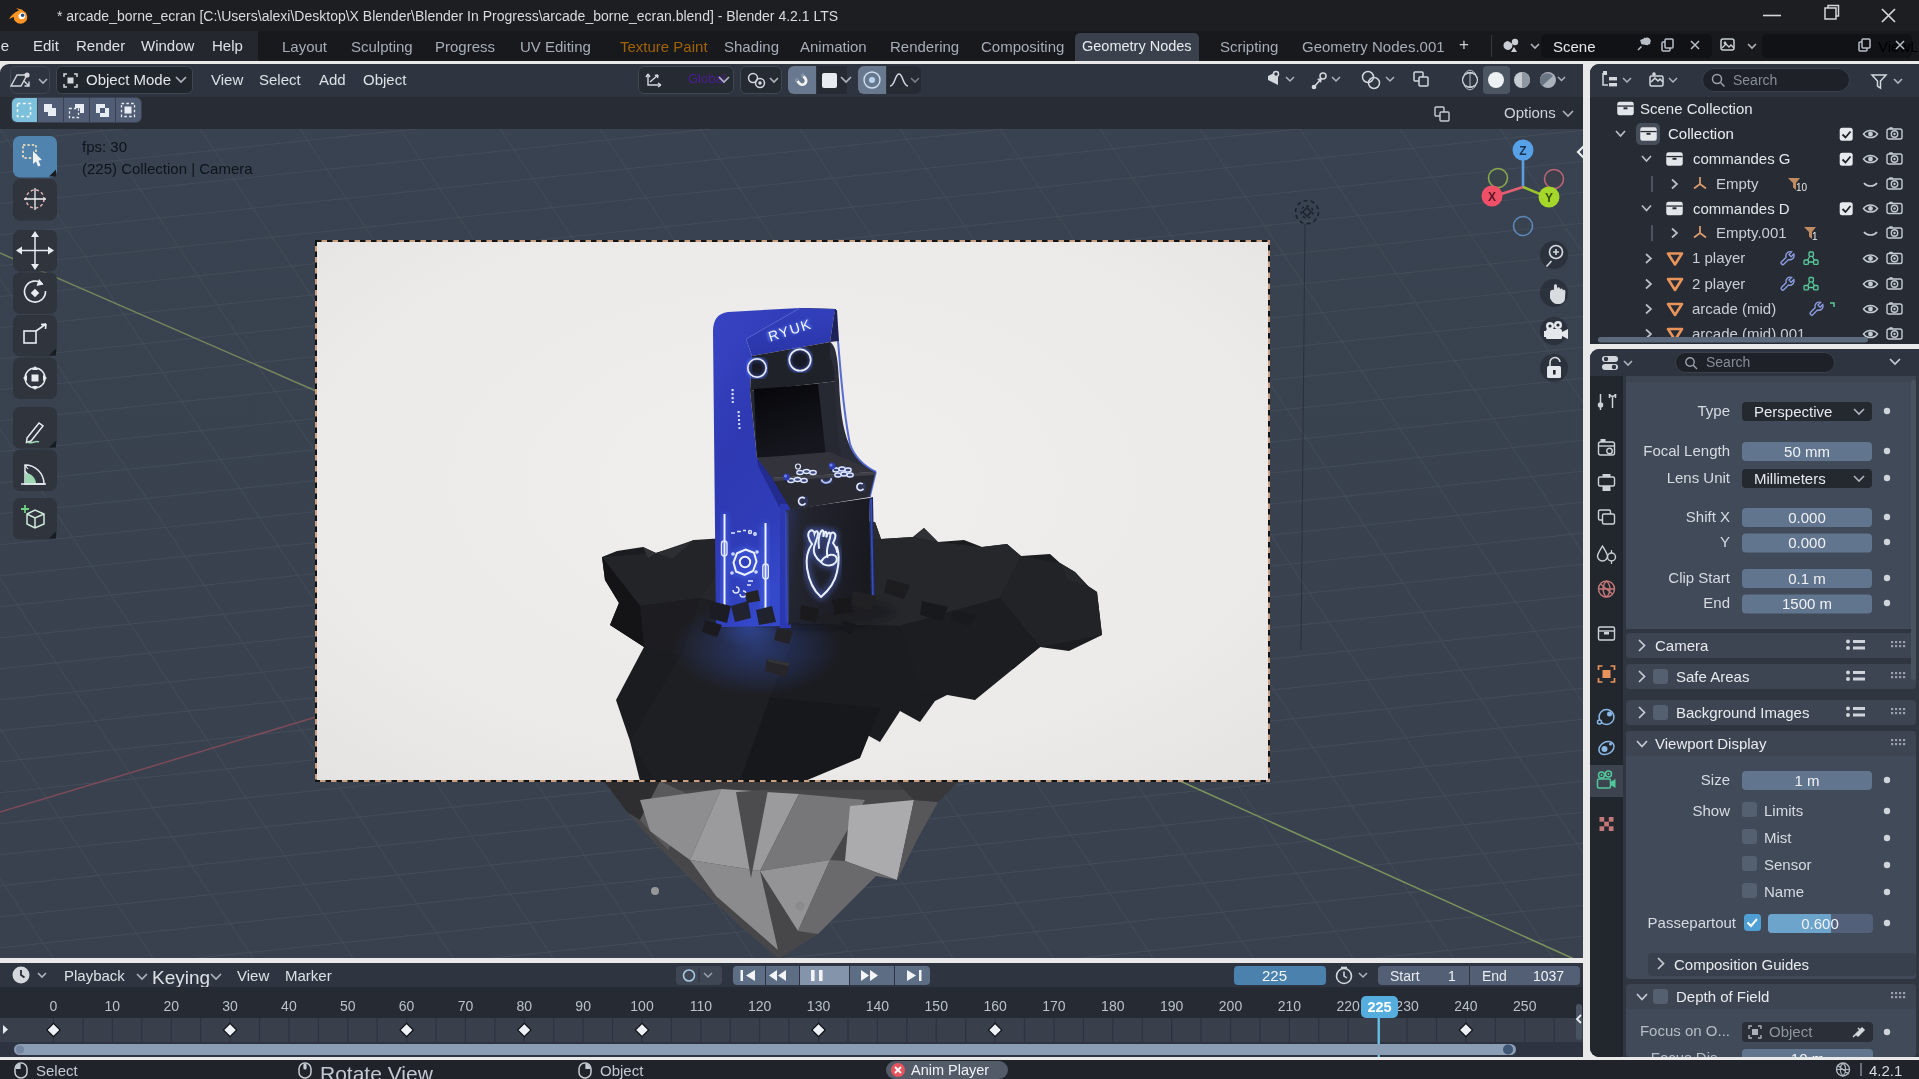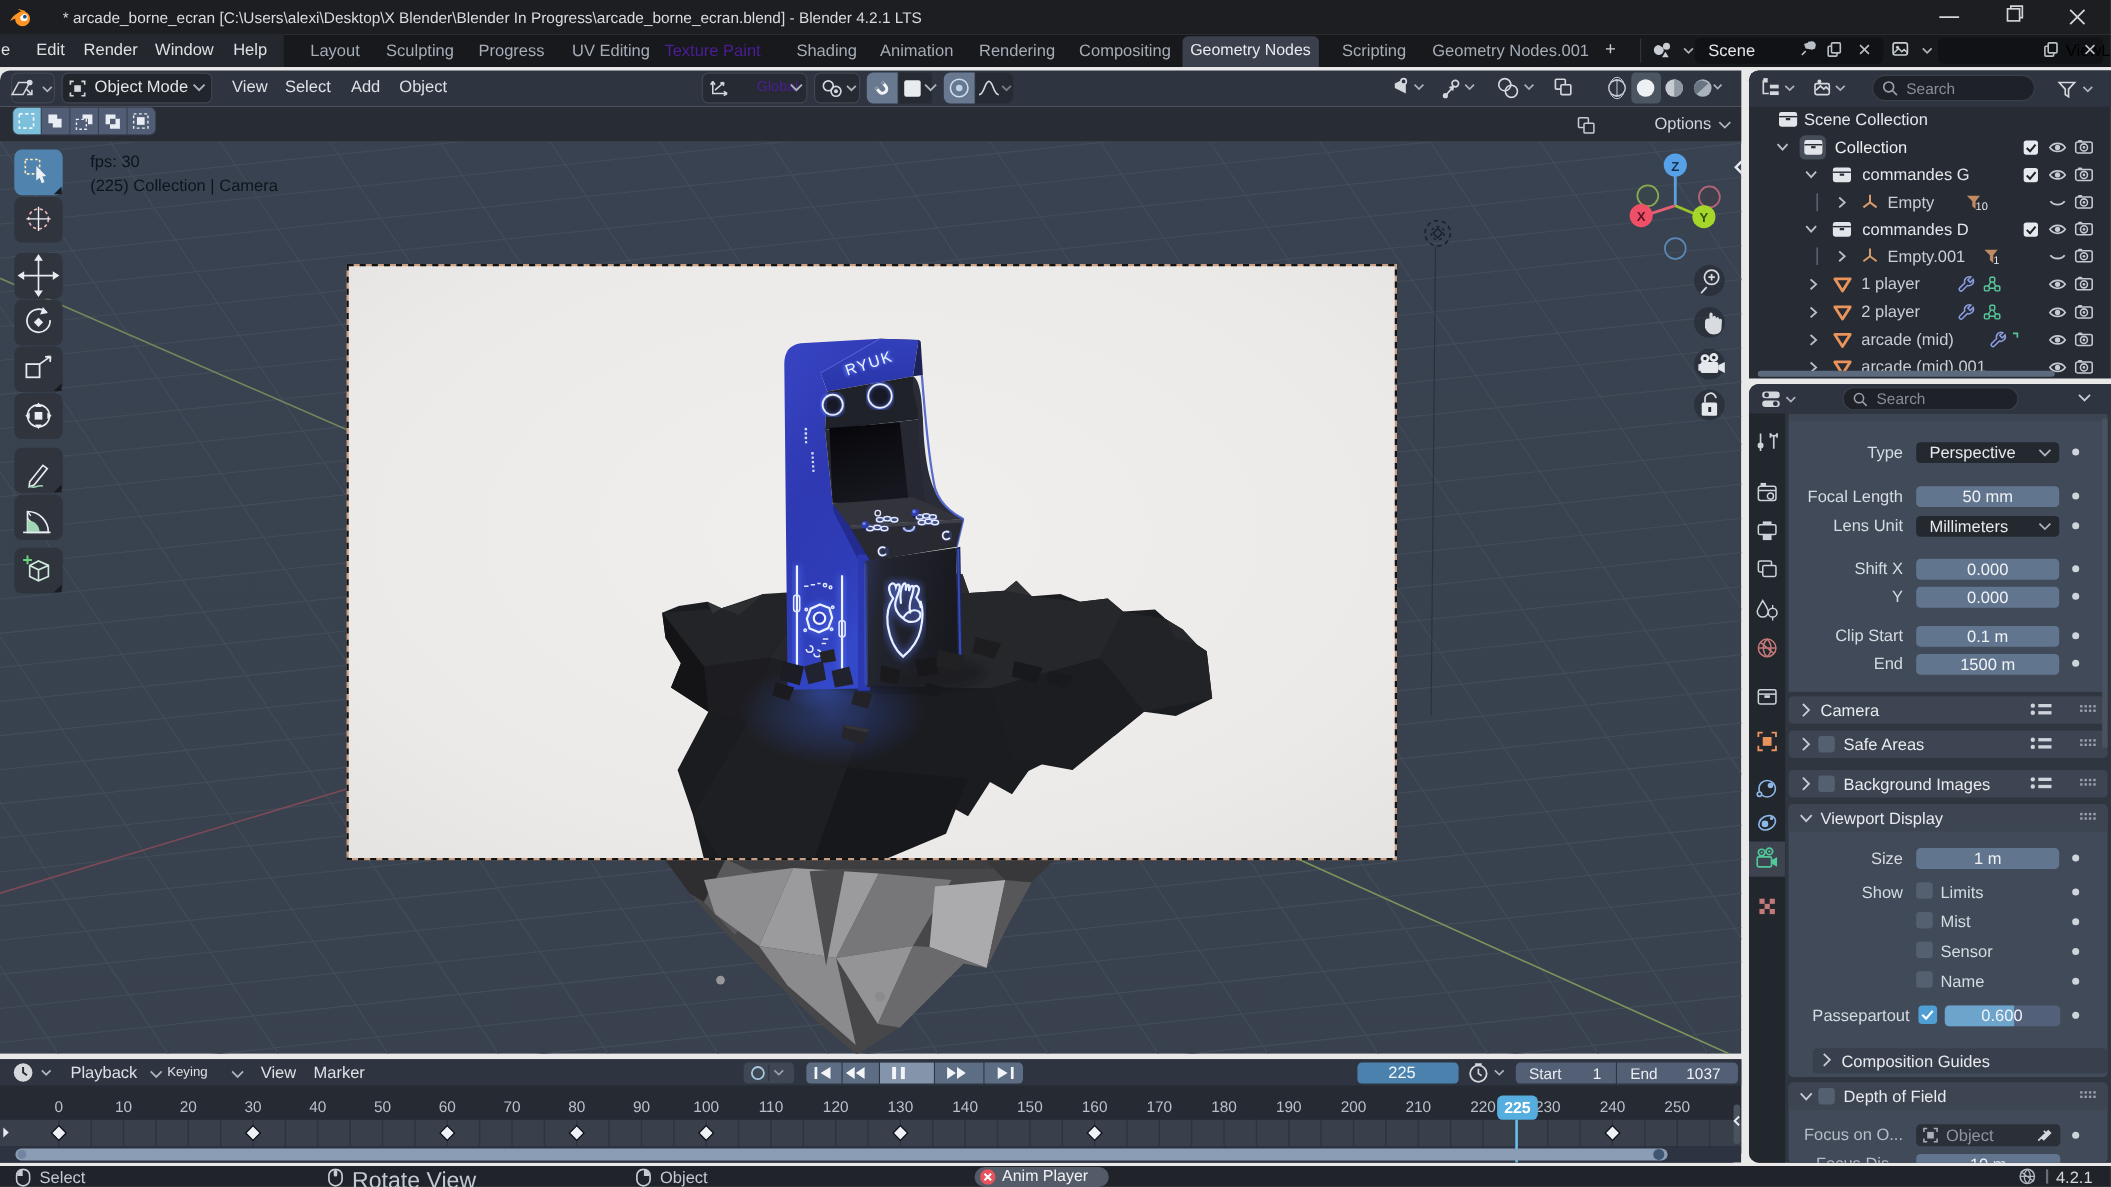--- a/index.html
+++ b/index.html
@@ -29,21 +29,21 @@
 <div class="abs" style="left:0;top:31px;width:258px;height:30px;background:#24272e"></div>
 <div class="txt" style="left:-15px;top:37px;font-size:15px;color:#dde0e4">File</div>
     <div class="txt" style="left:33px;top:37px;font-size:15px;color:#dde0e4">Edit</div>
     <div class="txt" style="left:76px;top:37px;font-size:15px;color:#dde0e4">Render</div>
     <div class="txt" style="left:141px;top:37px;font-size:15px;color:#dde0e4">Window</div>
     <div class="txt" style="left:212px;top:37px;font-size:15px;color:#dde0e4">Help</div>
     <div class="txt" style="left:282px;top:38px;font-size:15px;color:#a6adb7">Layout</div>
     <div class="txt" style="left:351px;top:38px;font-size:15px;color:#a6adb7">Sculpting</div>
     <div class="txt" style="left:435px;top:38px;font-size:15px;color:#a6adb7">Progress</div>
     <div class="txt" style="left:520px;top:38px;font-size:15px;color:#a6adb7">UV Editing</div>
-    <div class="txt" style="left:604px;top:38px;font-size:15px;color:#4c1d95">Texture Paint</div>
+    <div class="txt" style="left:620px;top:38px;font-size:15px;color:#a16207">Texture Paint</div>
     <div class="txt" style="left:724px;top:38px;font-size:15px;color:#a6adb7">Shading</div>
     <div class="txt" style="left:800px;top:38px;font-size:15px;color:#a6adb7">Animation</div>
     <div class="txt" style="left:890px;top:38px;font-size:15px;color:#a6adb7">Rendering</div>
     <div class="txt" style="left:981px;top:38px;font-size:15px;color:#a6adb7">Compositing</div>
 <div class="abs" style="left:1075px;top:33px;width:124px;height:28px;background:#3a414c;border-radius:5px 5px 0 0"></div>
 <div class="txt" style="left:1082px;top:38px;font-size:14.5px;color:#e8eaee">Geometry Nodes</div>
 <div class="txt" style="left:1220px;top:38px;font-size:15px;color:#a6adb7">Scripting</div>
 <div class="txt" style="left:1302px;top:38px;font-size:15px;color:#a6adb7">Geometry Nodes.001</div>
 <div class="txt" style="left:1459px;top:35px;font-size:17px;color:#c9ced4">+</div>
 <div class="abs" style="left:1491px;top:35px;width:1px;height:22px;background:#33373e"></div>
@@ -1102,21 +1102,21 @@
           <circle cx="264" cy="656" r="3.2" fill="#cfd4da"></circle>
           <text x="107" y="687" font-size="15" fill="#b7bdc6" text-anchor="end">Focus Dis...</text>
           <rect x="119" y="673" width="131" height="19" rx="4" fill="#62758e"></rect>
           <text x="184.5" y="687.5" font-size="15" fill="#f0f2f5" text-anchor="middle">10 m</text>
         </svg><div class="abs" style="left:1911px;top:380px;width:5px;height:300px;background:#49525f;border-radius:2.5px"></div><div class="abs" style="left:0;top:963px;width:1583px;height:94px;background:#262b33;border-radius:0 0 9px 0"></div><div class="abs" style="left:0;top:963px;width:1583px;height:24px;background:#2e3440"></div><svg class="abs" style="left:8px;top:965px" width="48" height="21" viewBox="0 0 48 21">
 <circle cx="13" cy="10" r="8.5" fill="#d4d8dd"></circle>
 <path d="M13,5 v5 l3.5,2.5" stroke="#262b33" stroke-width="1.8" fill="none"></path>
 <path d="M30,8 l4,4 4,-4" stroke="#aeb4bc" stroke-width="1.6" fill="none"></path>
 </svg><div class="txt" style="left:64px;top:967px;font-size:15px;color:#dde1e5">Playback</div><svg class="abs" style="left:134px;top:971px" width="16" height="12" viewBox="0 0 16 12">
           <path d="M3,3 l5,5 5,-5" stroke="#aeb4bc" stroke-width="1.6" fill="none"></path>
-        </svg><div class="txt" style="left:152px;top:967px;font-size:12px;color:#dde1e5">Keying</div><svg class="abs" style="left:208px;top:971px" width="16" height="12" viewBox="0 0 16 12">
+        </svg><div class="txt" style="left:152px;top:967px;font-size:19px;color:#dde1e5">Keying</div><svg class="abs" style="left:208px;top:971px" width="16" height="12" viewBox="0 0 16 12">
           <path d="M3,3 l5,5 5,-5" stroke="#aeb4bc" stroke-width="1.6" fill="none"></path>
         </svg><div class="txt" style="left:237px;top:967px;font-size:15px;color:#dde1e5">View</div><div class="txt" style="left:285px;top:967px;font-size:15px;color:#dde1e5">Marker</div><div class="abs" style="left:676px;top:966px;width:46px;height:19px;background:#3f4754;border-radius:4px"></div>
 <svg class="abs" style="left:676px;top:966px" width="46" height="19" viewBox="0 0 46 19">
 <circle cx="13" cy="9.5" r="5.5" fill="none" stroke="#a8c8e0" stroke-width="1.6"></circle>
 <path d="M28,7 l4,4 4,-4" stroke="#9aa1ab" stroke-width="1.5" fill="none"></path>
 <line x1="23" y1="2" x2="23" y2="17" stroke="#2e3440" stroke-width="1"></line>
 </svg><div class="abs" style="left:733px;top:966px;width:32px;height:19px;background:#5d6d84;border-radius:4px 0 0 4px"></div><div class="abs" style="left:766px;top:966px;width:33px;height:19px;background:#5d6d84;border-radius:0"></div><div class="abs" style="left:800px;top:966px;width:49px;height:19px;background:#8494ab;border-radius:0"></div><div class="abs" style="left:850px;top:966px;width:44px;height:19px;background:#5d6d84;border-radius:0"></div><div class="abs" style="left:895px;top:966px;width:35px;height:19px;background:#5d6d84;border-radius:0 4px 4px 0"></div><svg class="abs" style="left:733px;top:966px" width="200" height="19" viewBox="0 0 200 19">
 <g fill="#f2f4f7">
 <path d="M10,4 v11 h-2.5 V4 Z M22,4 v11 l-9,-5.5 Z"></path>
 <path d="M44,4 v11 l-8,-5.5 Z M53,4 v11 l-8,-5.5 Z"></path>

